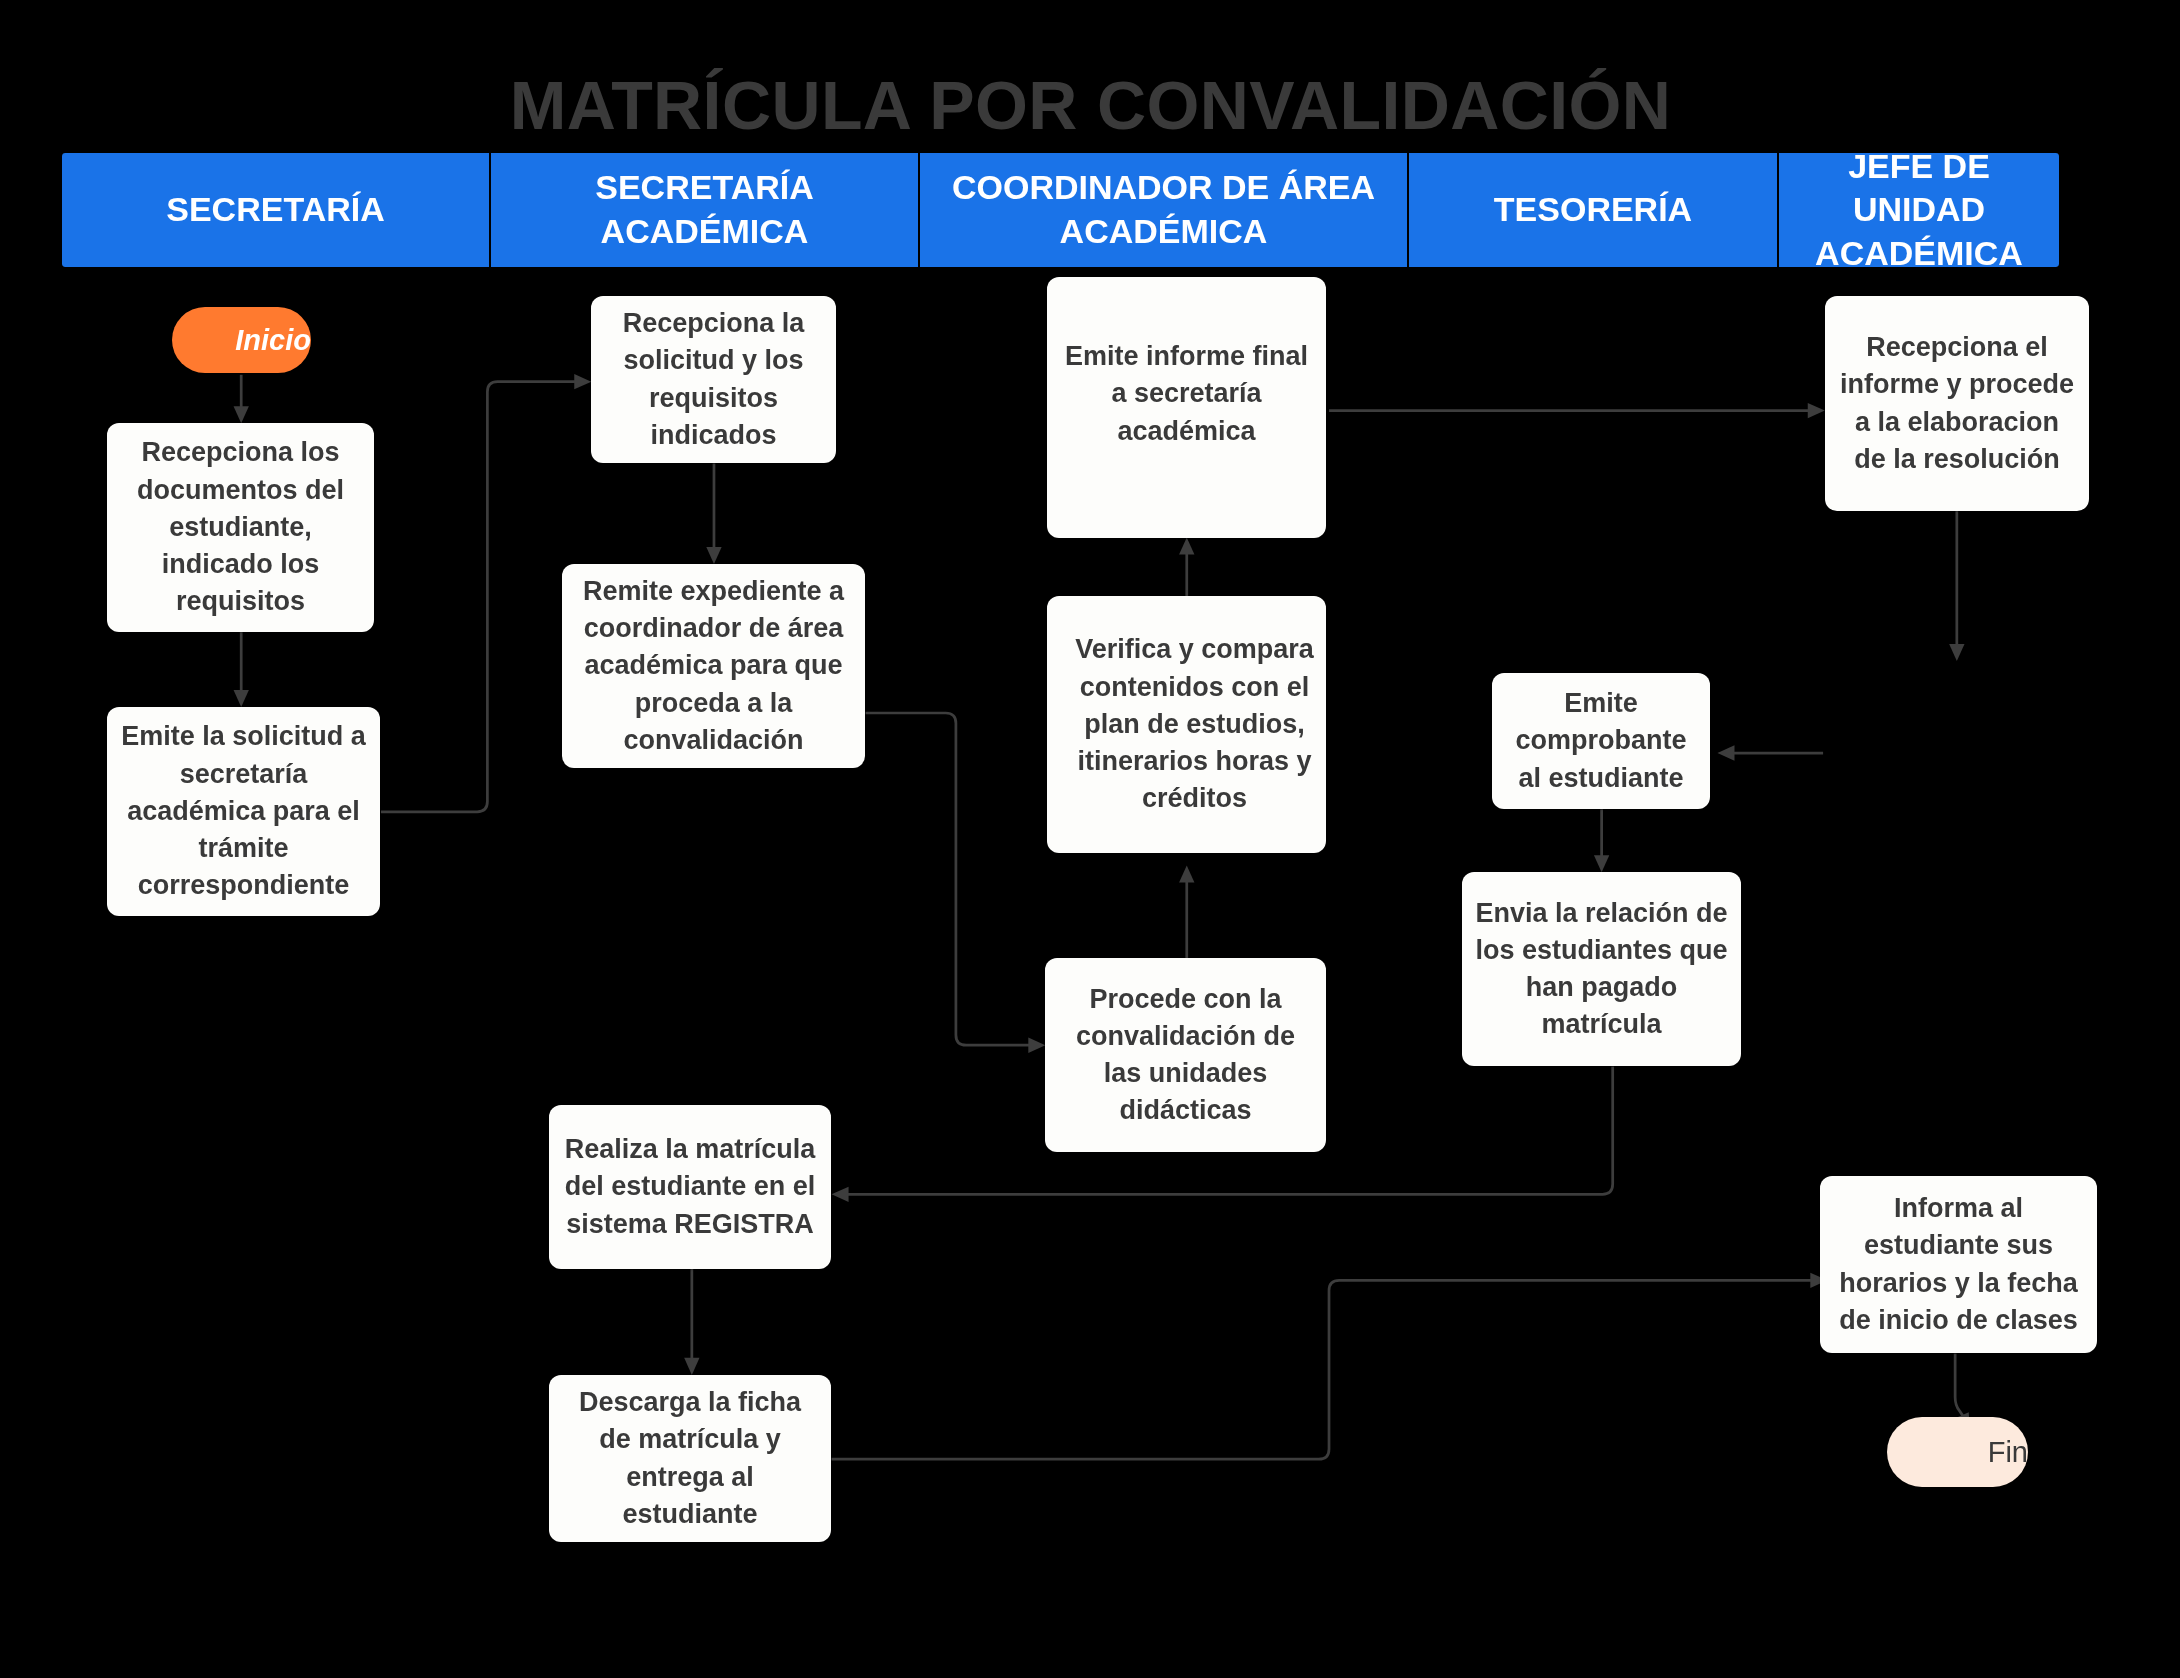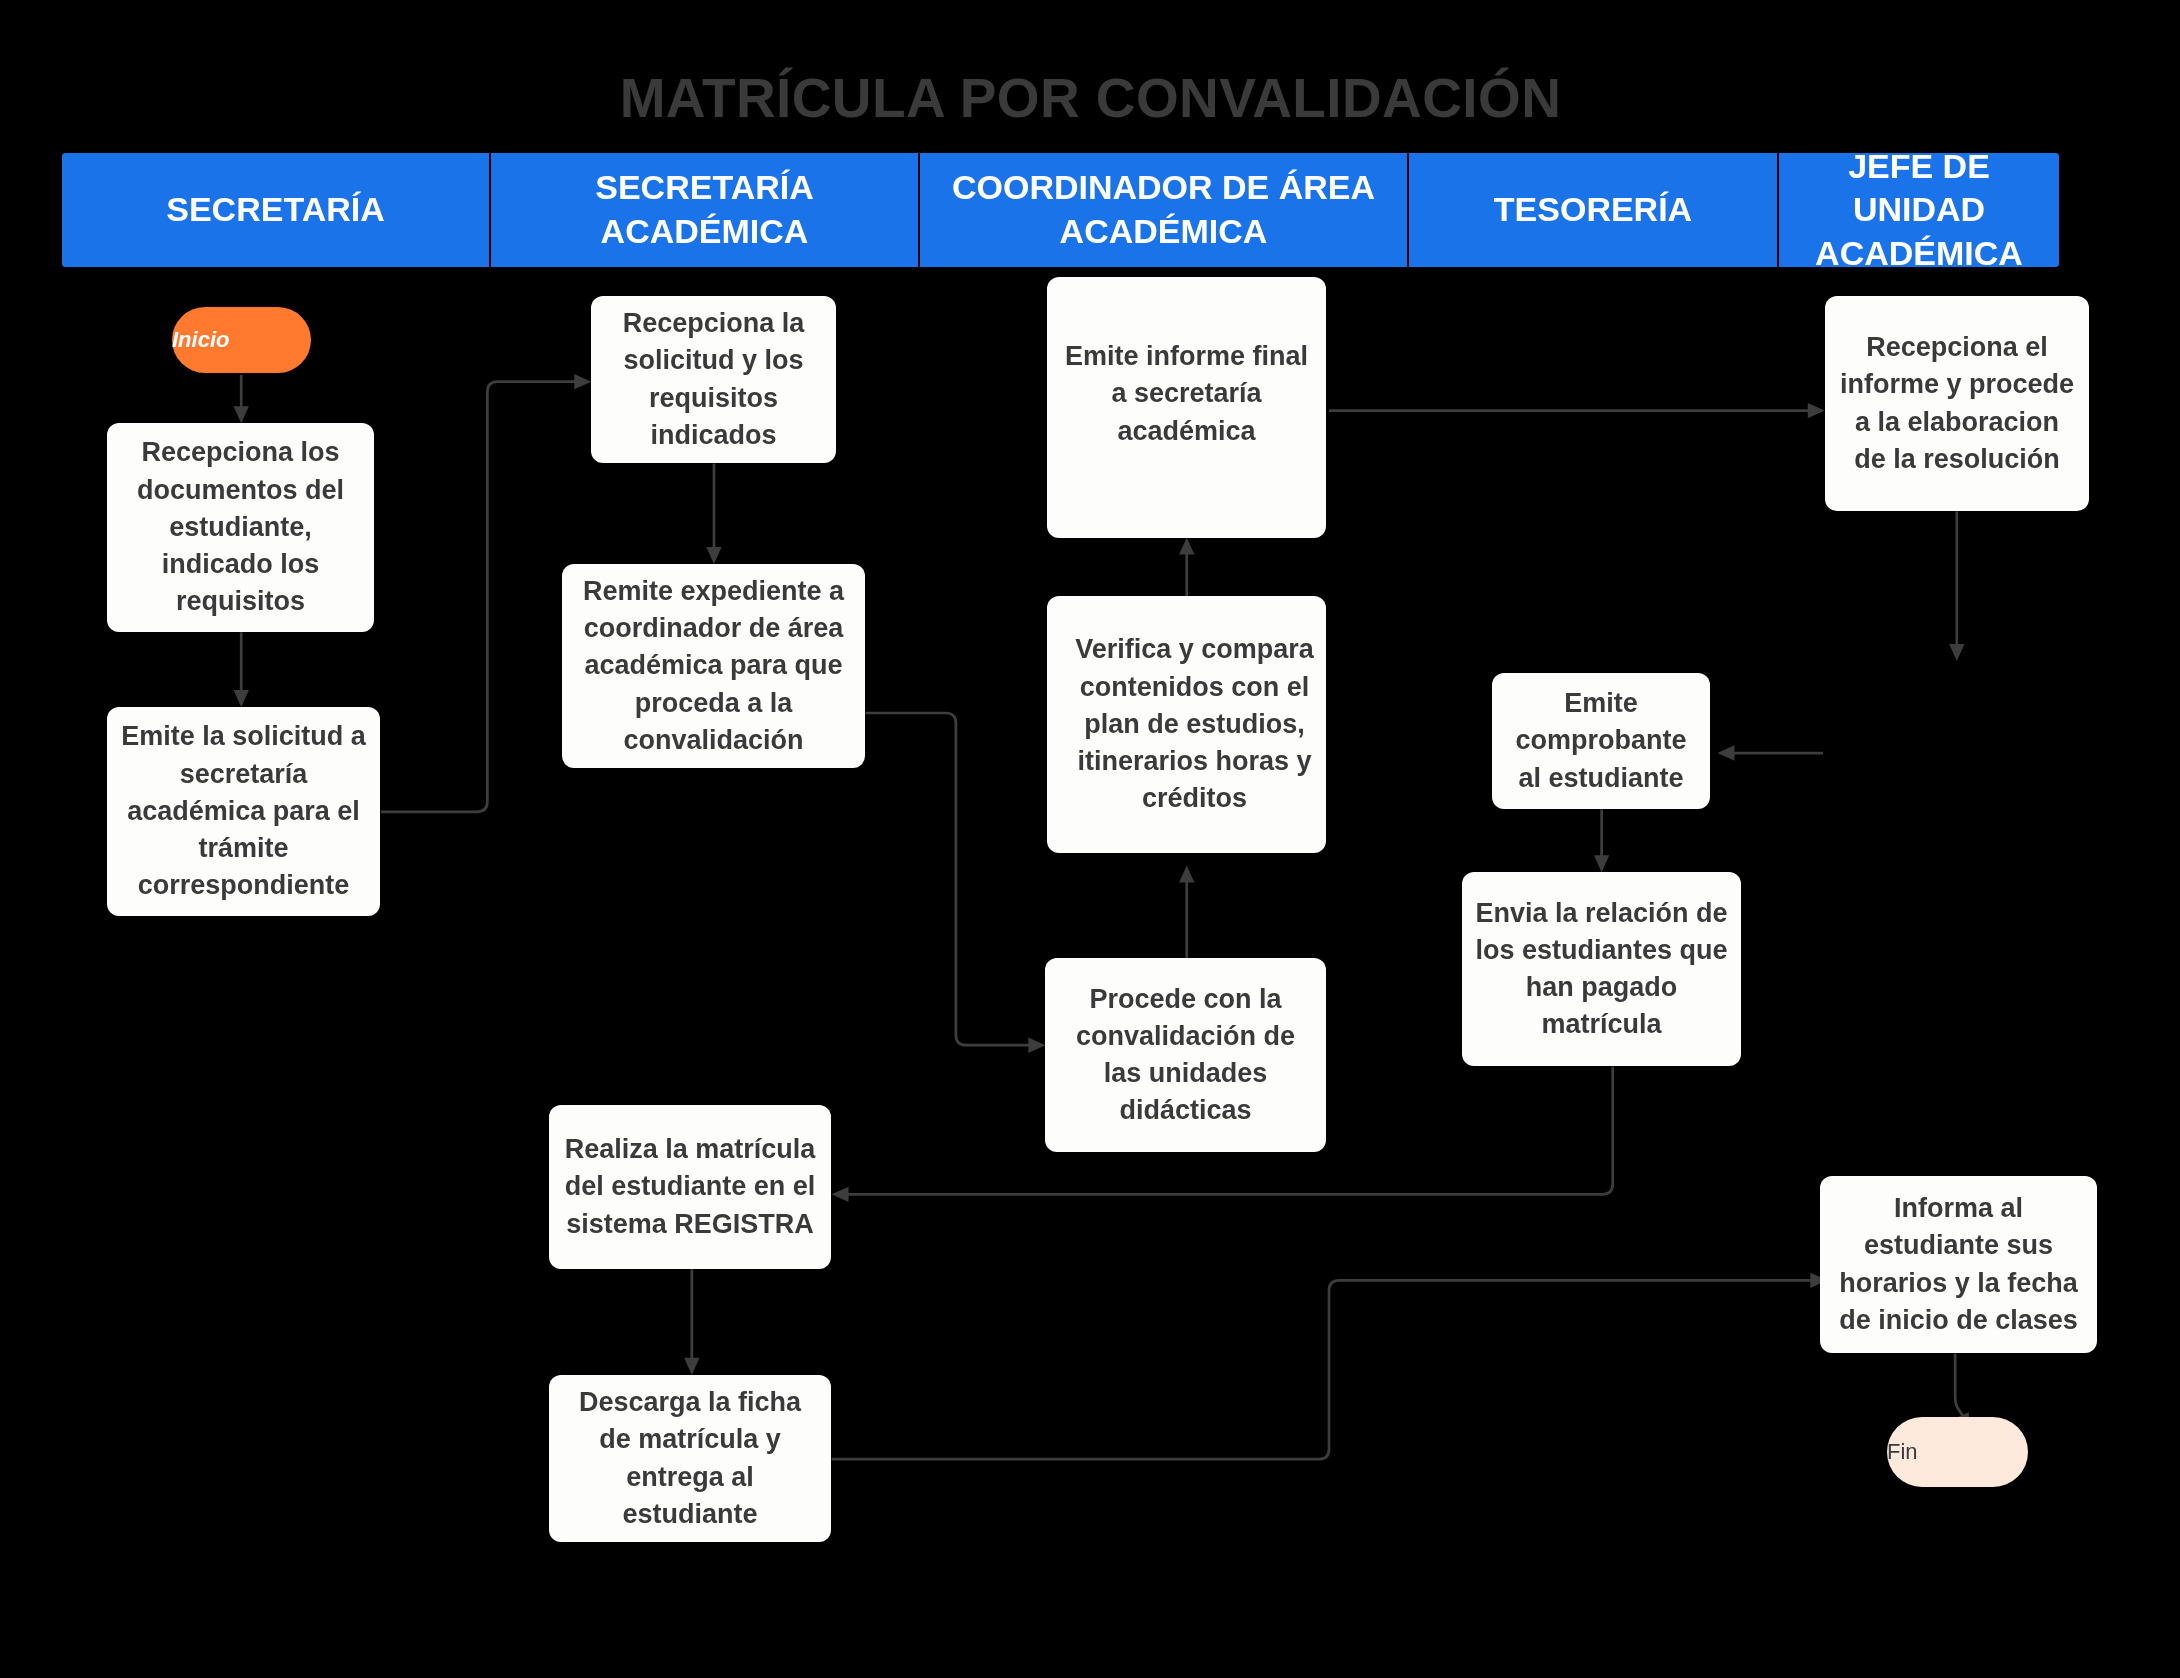--- a/index.html
+++ b/index.html
@@ -7,21 +7,21 @@
     width:2181px;height:1679px;
     font-family:"Liberation Sans", sans-serif;
     position:relative;overflow:hidden;
   }
   #stage{position:absolute;left:0;top:0;width:2181px;height:1679px;}
 
   
   #title{
     position:absolute;left:0;top:66px;width:2181px;
     text-align:center;
-    font-size:55px;font-weight:bold;letter-spacing:0.4px;
+    font-size:68px;font-weight:bold;letter-spacing:0.4px;
     color:#3a3a3a;
   }
 
   
   #lanes{
     position:absolute;left:62px;top:153px;
     width:2056px;height:114px;
     display:flex;
     font-weight:bold;
   }
@@ -51,24 +51,24 @@
     display:flex;align-items:center;justify-content:center;
     box-sizing:border-box;
     padding:8.5px 12px;
     box-shadow:0 0.9px 1.7px rgba(0,0,0,.35);
   }
   .node.toptext{align-items:flex-start;padding-top:61px;}
 
   
   .pill{
     position:absolute;
-    display:flex;align-items:center;justify-content:flex-start;
+    display:flex;align-items:center;justify-content:flex-end;
     border-radius:851px;
     box-sizing:border-box;
-    font-size:22px;
+    font-size:29px;
   }
   .pill.start{
     background:#ff7a2f;color:#fff;
     font-weight:bold;font-style:italic;
   }
   .pill.end{
     background:#fdeadd;color:#3a3a3a;
     font-weight:normal;
   }
 

